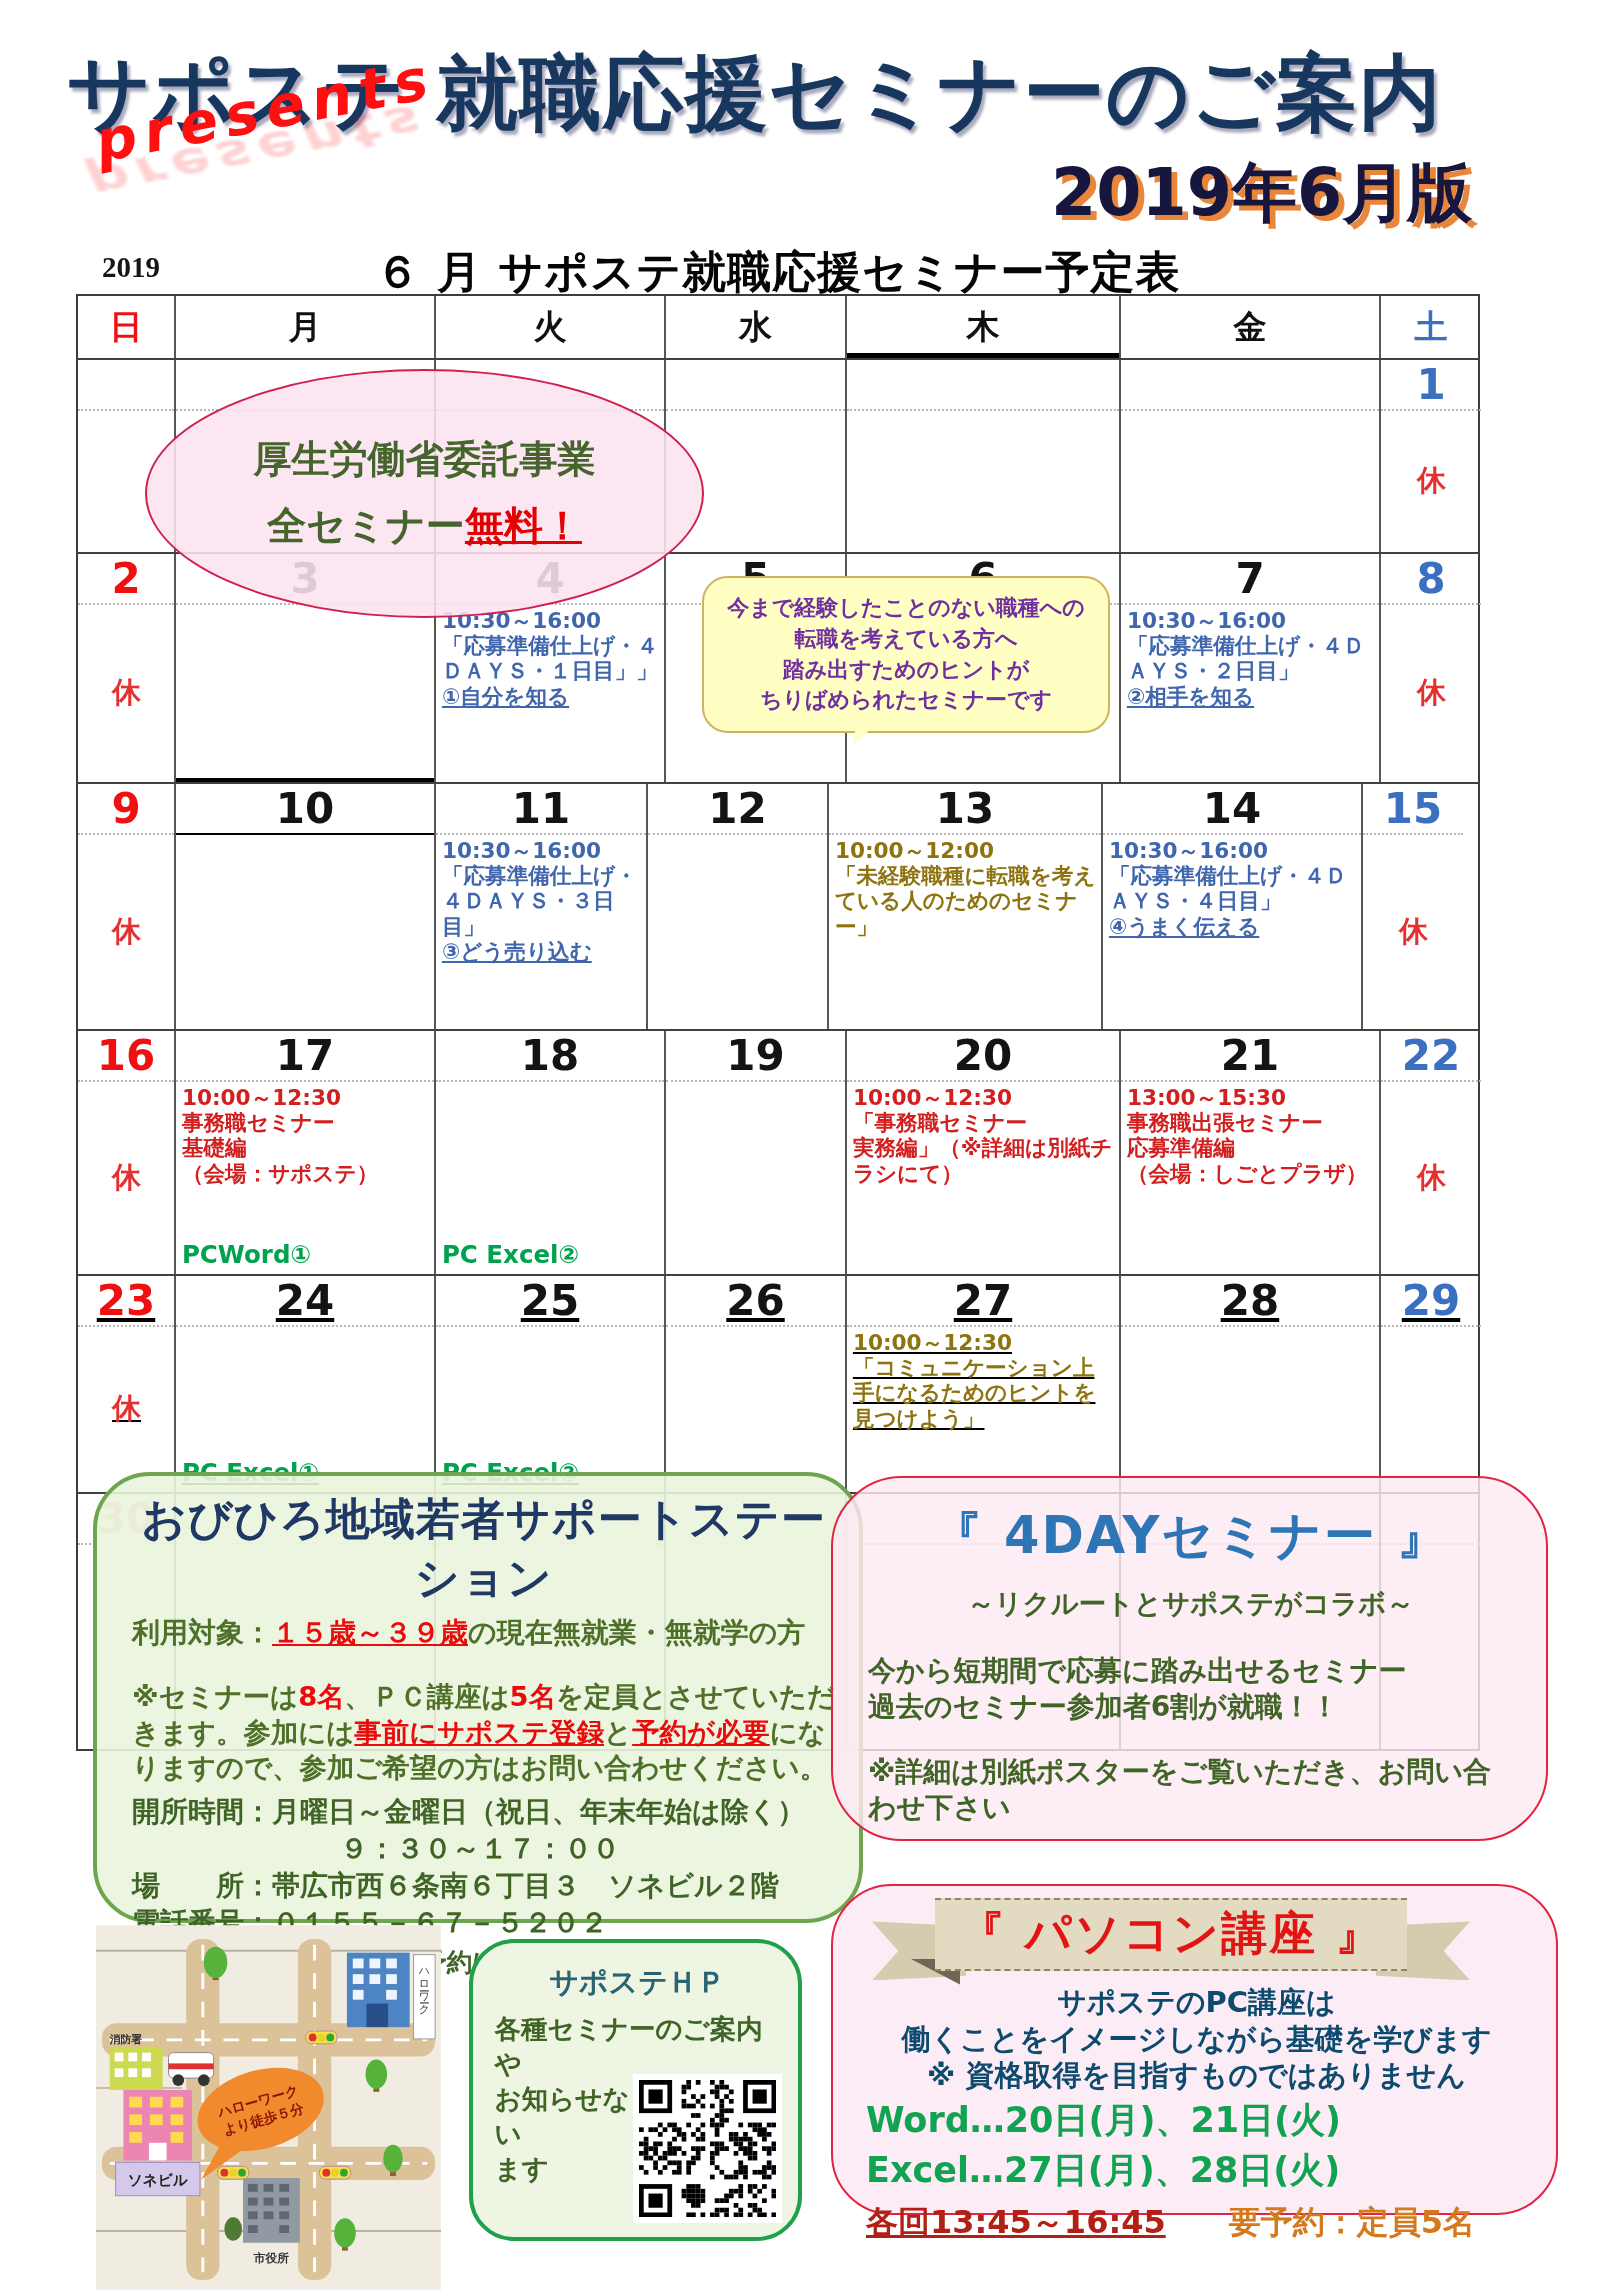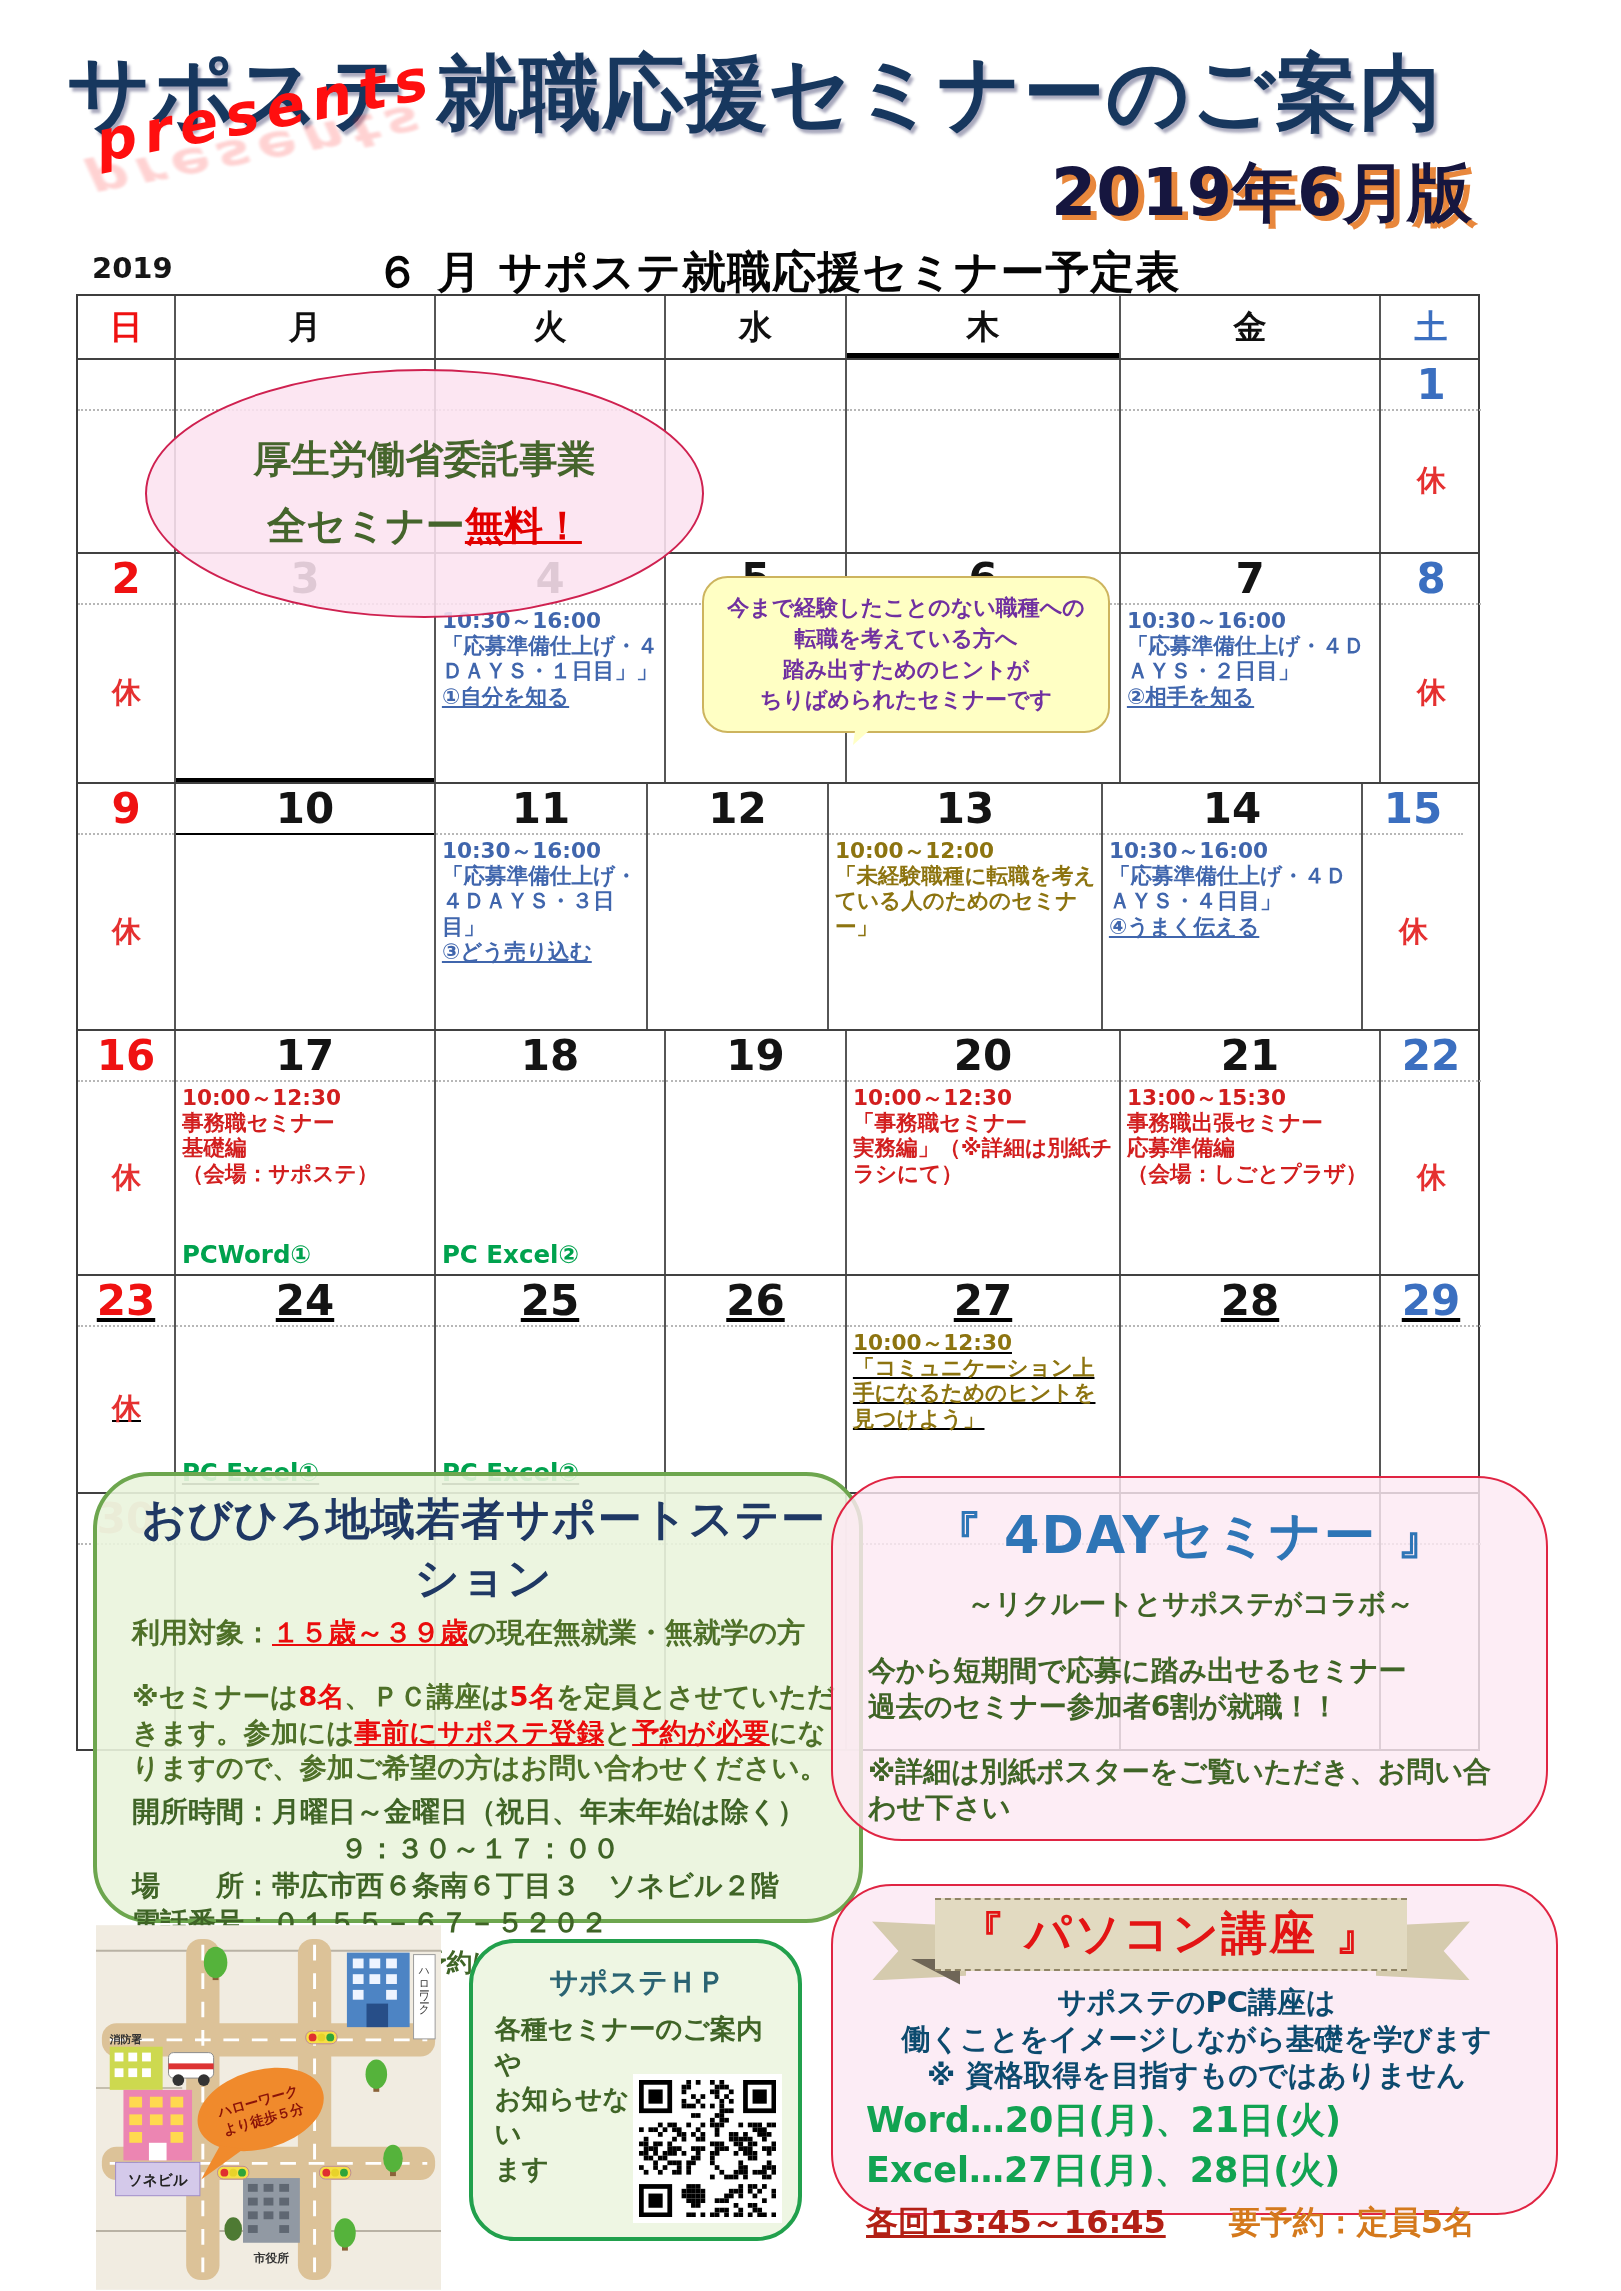--- a/index.html
+++ b/index.html
@@ -10,21 +10,21 @@
   .main-title{position:absolute;left:67px;top:39px;white-space:nowrap;
     font-size:82px;font-weight:900;color:#17375e;letter-spacing:1px;
     text-shadow:2.9px 3.9px 2.9px rgba(40,40,90,.40);}
   .presents{position:absolute;left:90px;top:110px;font-size:57px;font-weight:bold;font-style:italic;
     color:#ff0f0f;letter-spacing:7.8px;transform:rotate(-11deg);transform-origin:left top;white-space:nowrap;}
   .presents-reflect{position:absolute;left:94px;top:210px;font-size:57px;font-weight:bold;font-style:italic;
     color:#ff0f0f;letter-spacing:7.8px;transform:rotate(-11deg) scaleY(-.8);transform-origin:left top;
     opacity:.18;filter:blur(1.5px);white-space:nowrap;}
   .edition{position:absolute;left:1051px;top:149px;font-size:65px;font-weight:900;color:#16163f;
     white-space:nowrap;text-shadow:5.9px 4.9px 0 #e8873c;}
-  .year-small{position:absolute;left:92px;top:251px;font-size:29px;font-weight:bold;color:#161616;}
+  .year-small{position:absolute;left:102px;top:251px;font-size:29px;font-weight:bold;color:#161616;font-family:Liberation Serif, serif;}
   .cal-title{position:absolute;left:76px;top:235px;width:1404px;text-align:center;
     font-size:44px;font-weight:900;color:#050505;letter-spacing:1px;margin-top:8px;}
 
   
   .cal{position:absolute;left:76px;top:294px;width:1404px;height:1457px;
     border:2.9px solid #3d3d3d;box-sizing:border-box;display:flex;flex-direction:column;background:#fff;z-index:1;}
   .cal-head{display:flex;height:62px;}
   .hcell{box-sizing:border-box;border-right:2px solid #565656;display:flex;align-items:center;justify-content:center;
     font-size:33px;font-weight:bold;}
   .hcell:last-child{border-right:none;}

